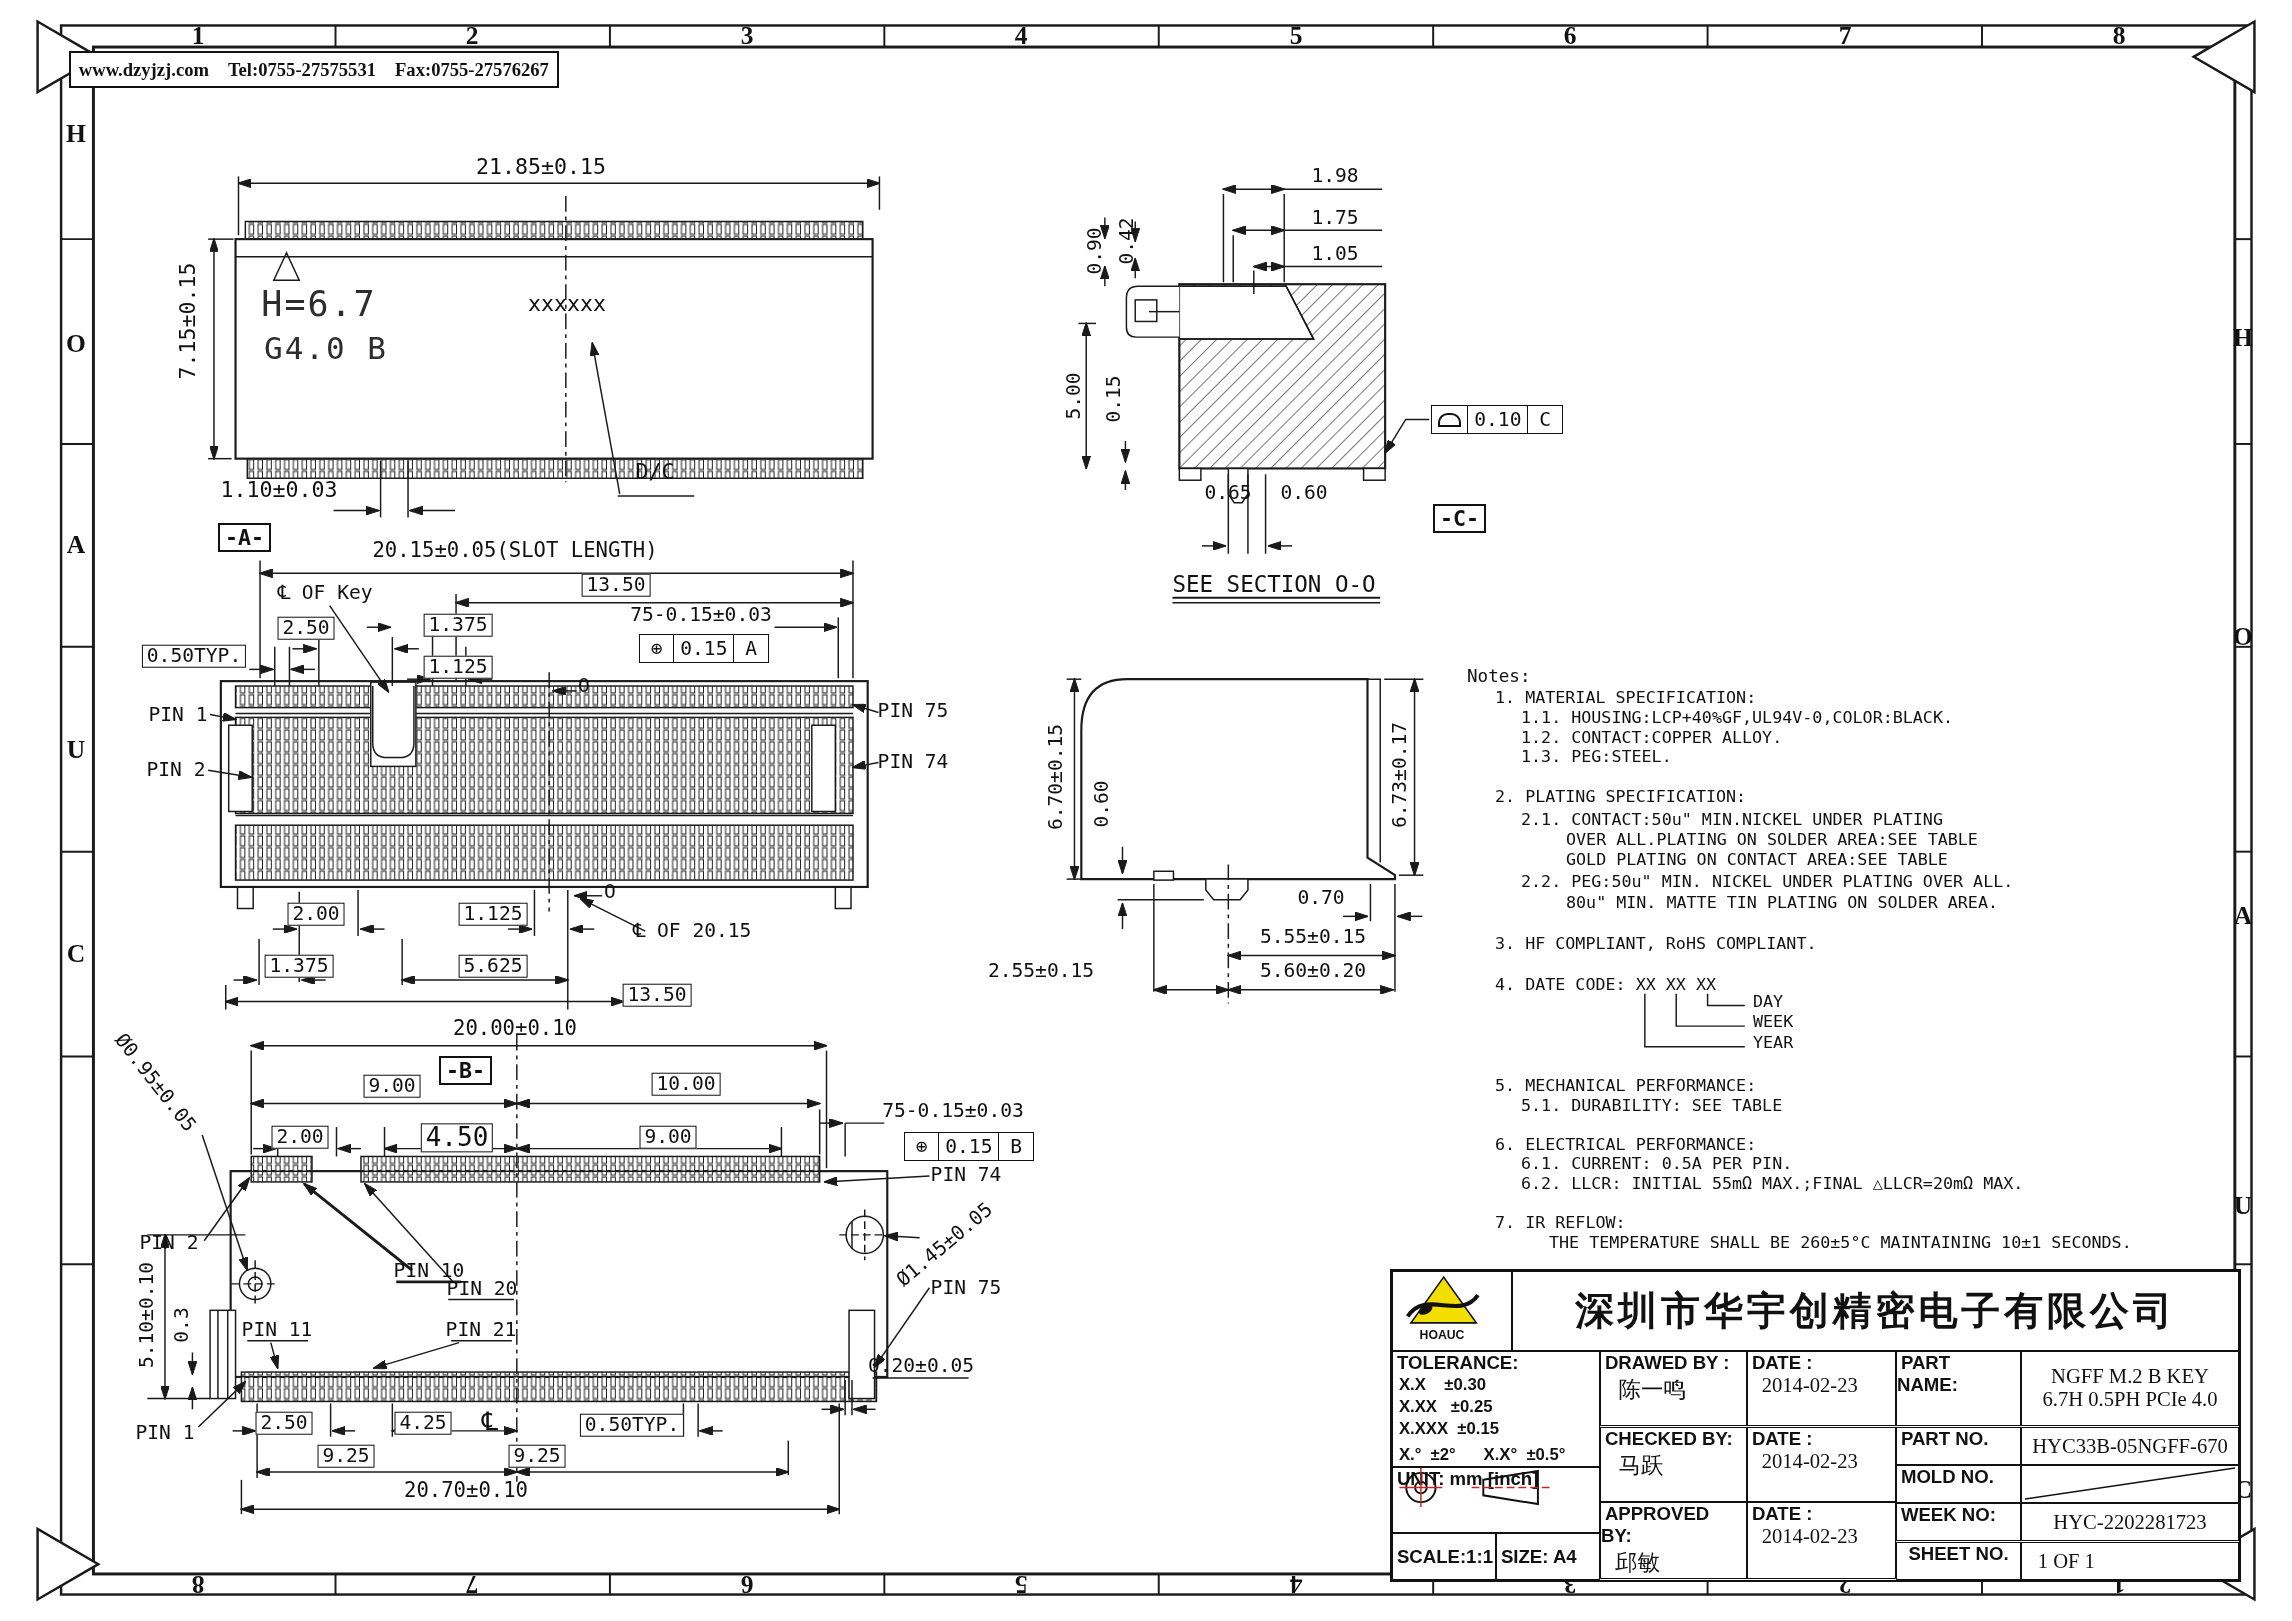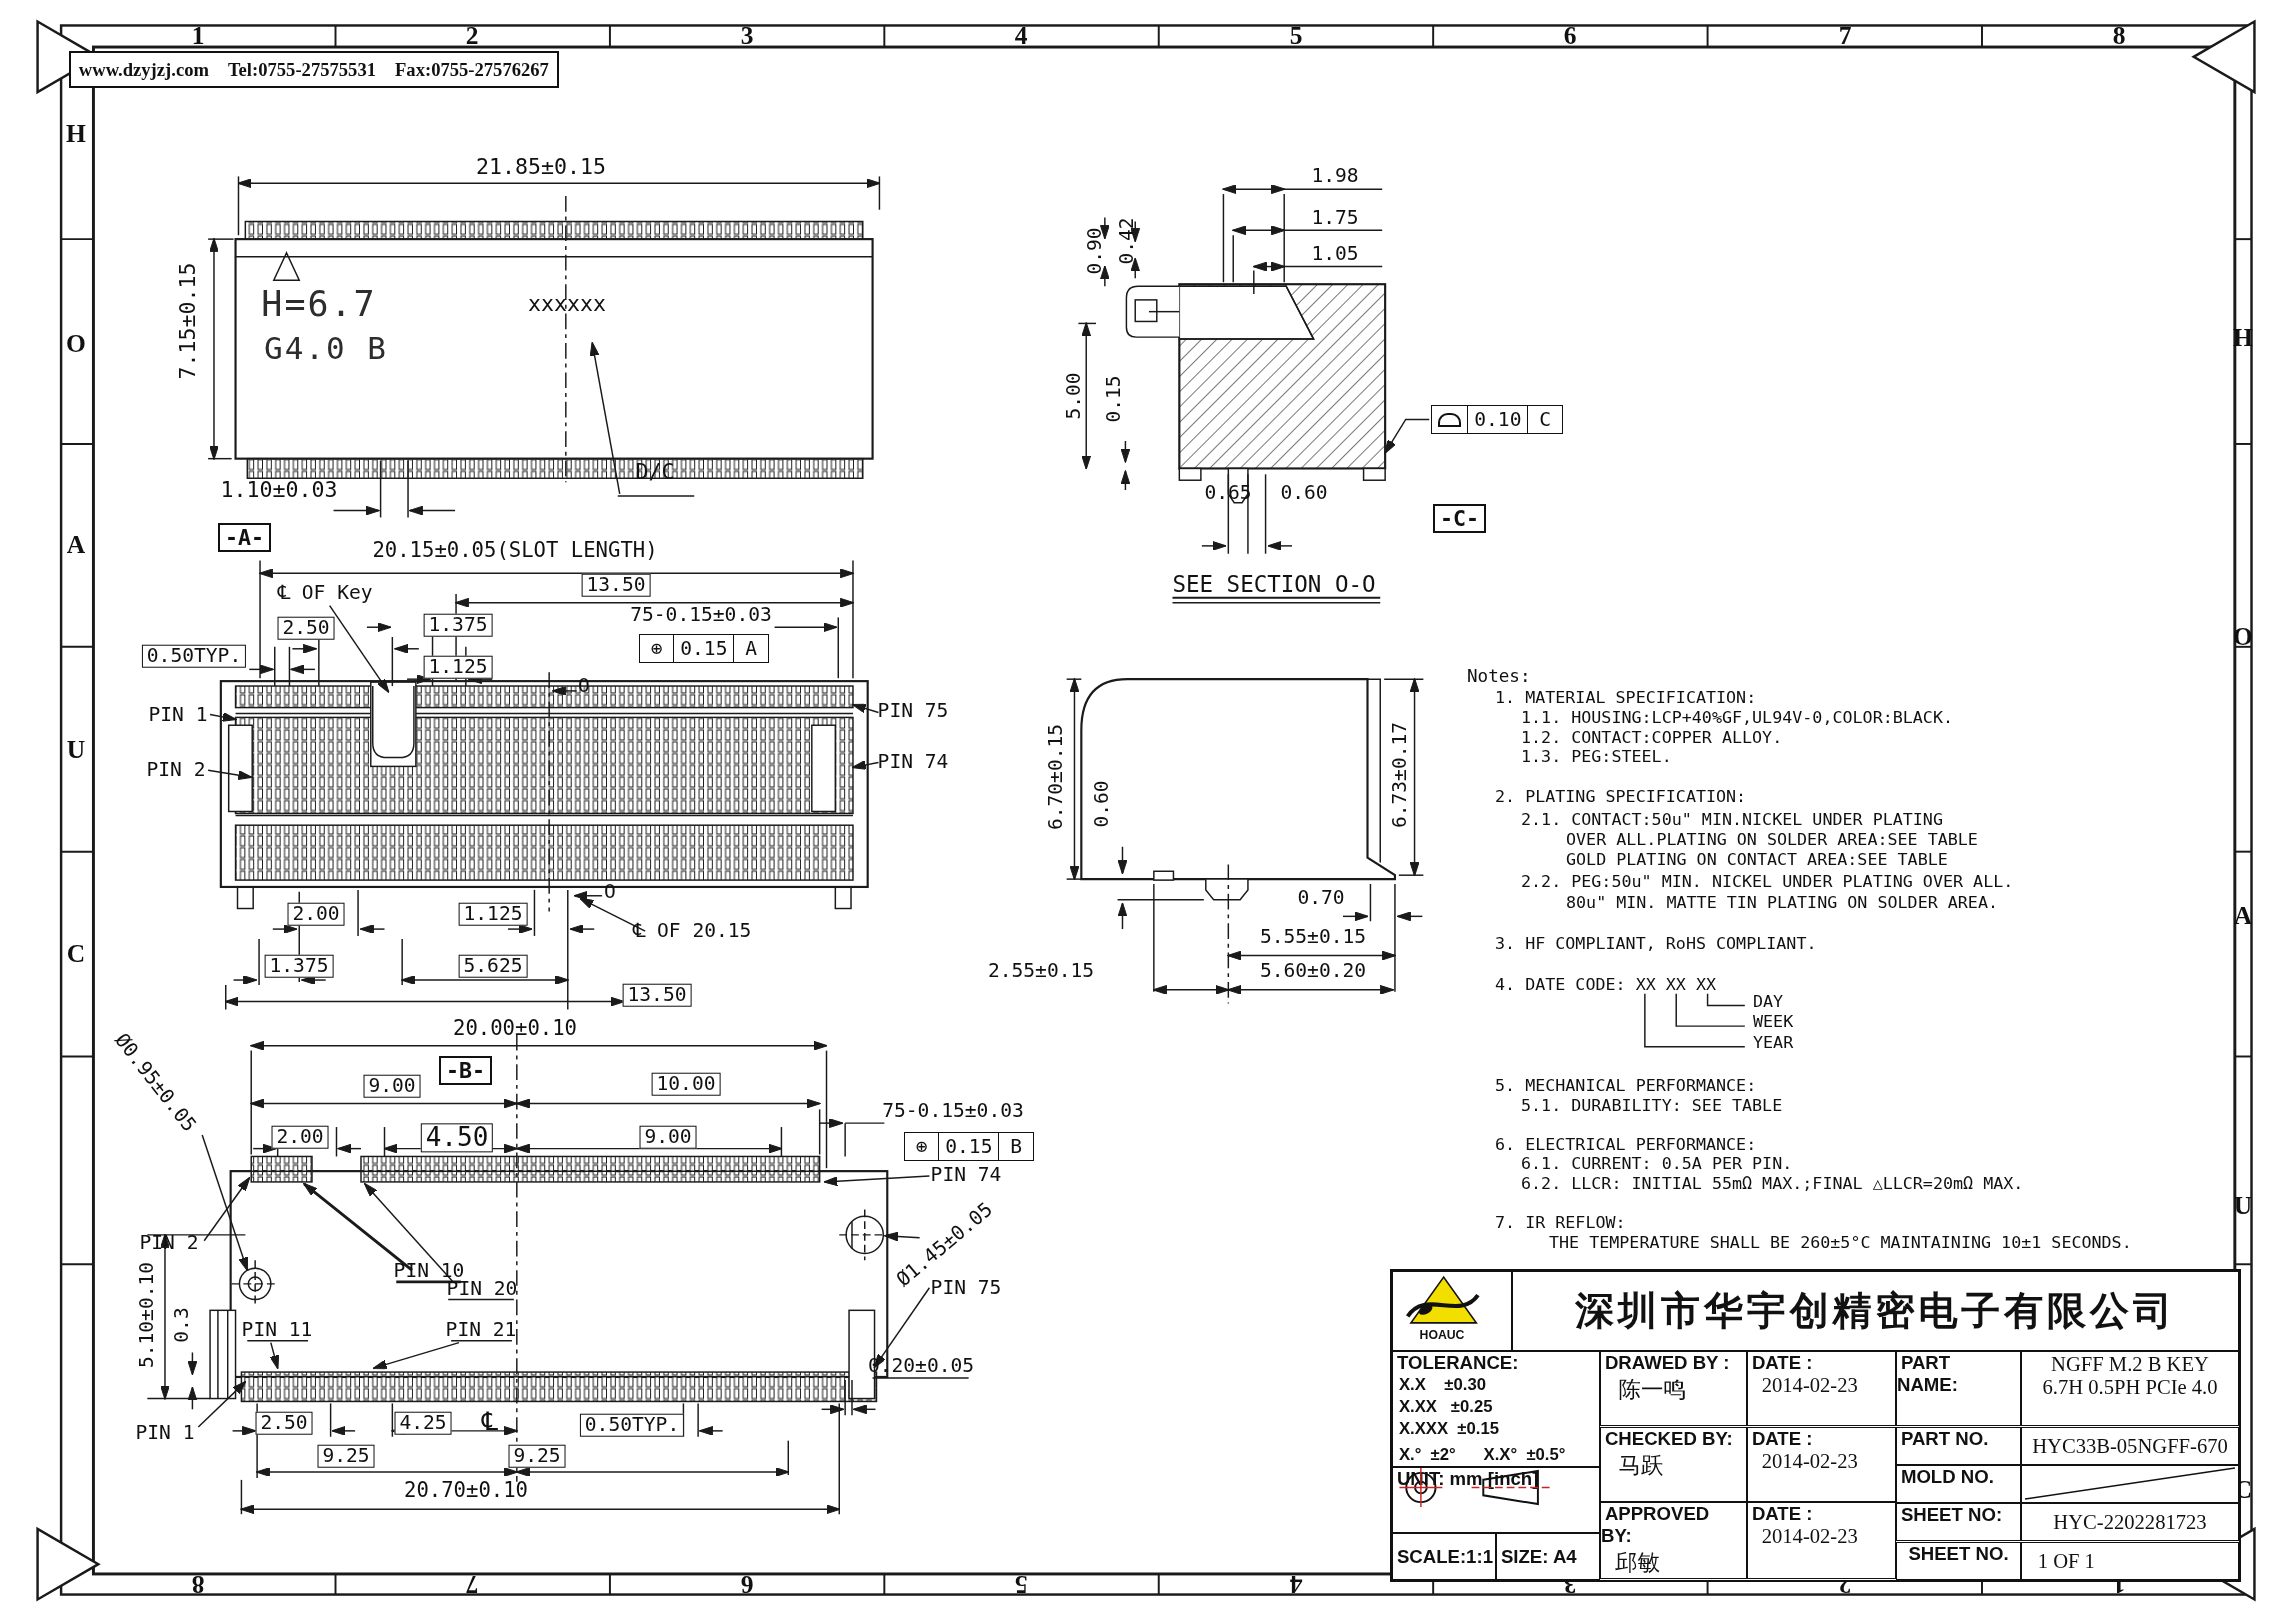--- a/index.html
+++ b/index.html
@@ -549,37 +549,37 @@
     </div>
     <div class="tb-cell" style="left:355px;top:231px;width:149px;height:77px;">
       <span class="tb-label">DATE :</span><br>
       <span class="tb-val" style="padding-left:13.7px">2014-02-23</span>
     </div>
 
     <div class="tb-cell" style="left:504px;top:80px;width:125px;height:75px;">
       <span class="tb-label">PART NAME:</span>
     </div>
     <div class="tb-cell" style="left:629px;top:80px;width:218px;height:75px;text-align:center;">
-      <span class="tb-val" style="display:block;margin-top:1px">NGFF M.2 B KEY</span>
+      <span class="tb-val" style="display:block;margin-top:13px">NGFF M.2 B KEY</span>
       <span class="tb-val" style="display:block">6.7H 0.5PH PCIe 4.0</span>
     </div>
     <div class="tb-cell" style="left:504px;top:156px;width:125px;height:38px;">
       <span class="tb-label">PART NO.</span>
     </div>
     <div class="tb-cell tb-val" style="left:629px;top:156px;width:218px;height:38px;display:flex;align-items:center;justify-content:center;">HYC33B-05NGFF-670</div>
     <div class="tb-cell" style="left:504px;top:194px;width:125px;height:38px;">
       <span class="tb-label">MOLD NO.</span>
     </div>
     <div class="tb-cell" style="left:629px;top:194px;width:218px;height:38px;">
       <svg width="216" height="35" viewBox="0 0 220 36">
         <line x1="2" y1="34" x2="218" y2="2" stroke="#111" stroke-width="1.5"></line>
       </svg>
     </div>
     <div class="tb-cell" style="left:504px;top:232px;width:125px;height:38px;">
-      <span class="tb-label">SHEET NO:</span>
+      <span class="tb-label">WEEK NO:</span>
     </div>
     <div class="tb-cell tb-val" style="left:629px;top:232px;width:218px;height:38px;display:flex;align-items:center;justify-content:center;">HYC-2202281723</div>
     <div class="tb-cell" style="left:504px;top:271px;width:125px;height:38px;text-align:center;">
       <span class="tb-label">SHEET NO.</span>
     </div>
     <div class="tb-cell tb-val" style="left:629px;top:271px;width:218px;height:38px;display:flex;align-items:center;padding-left:15.7px;">1 OF 1</div>
   </div>
 
 </div>
 

